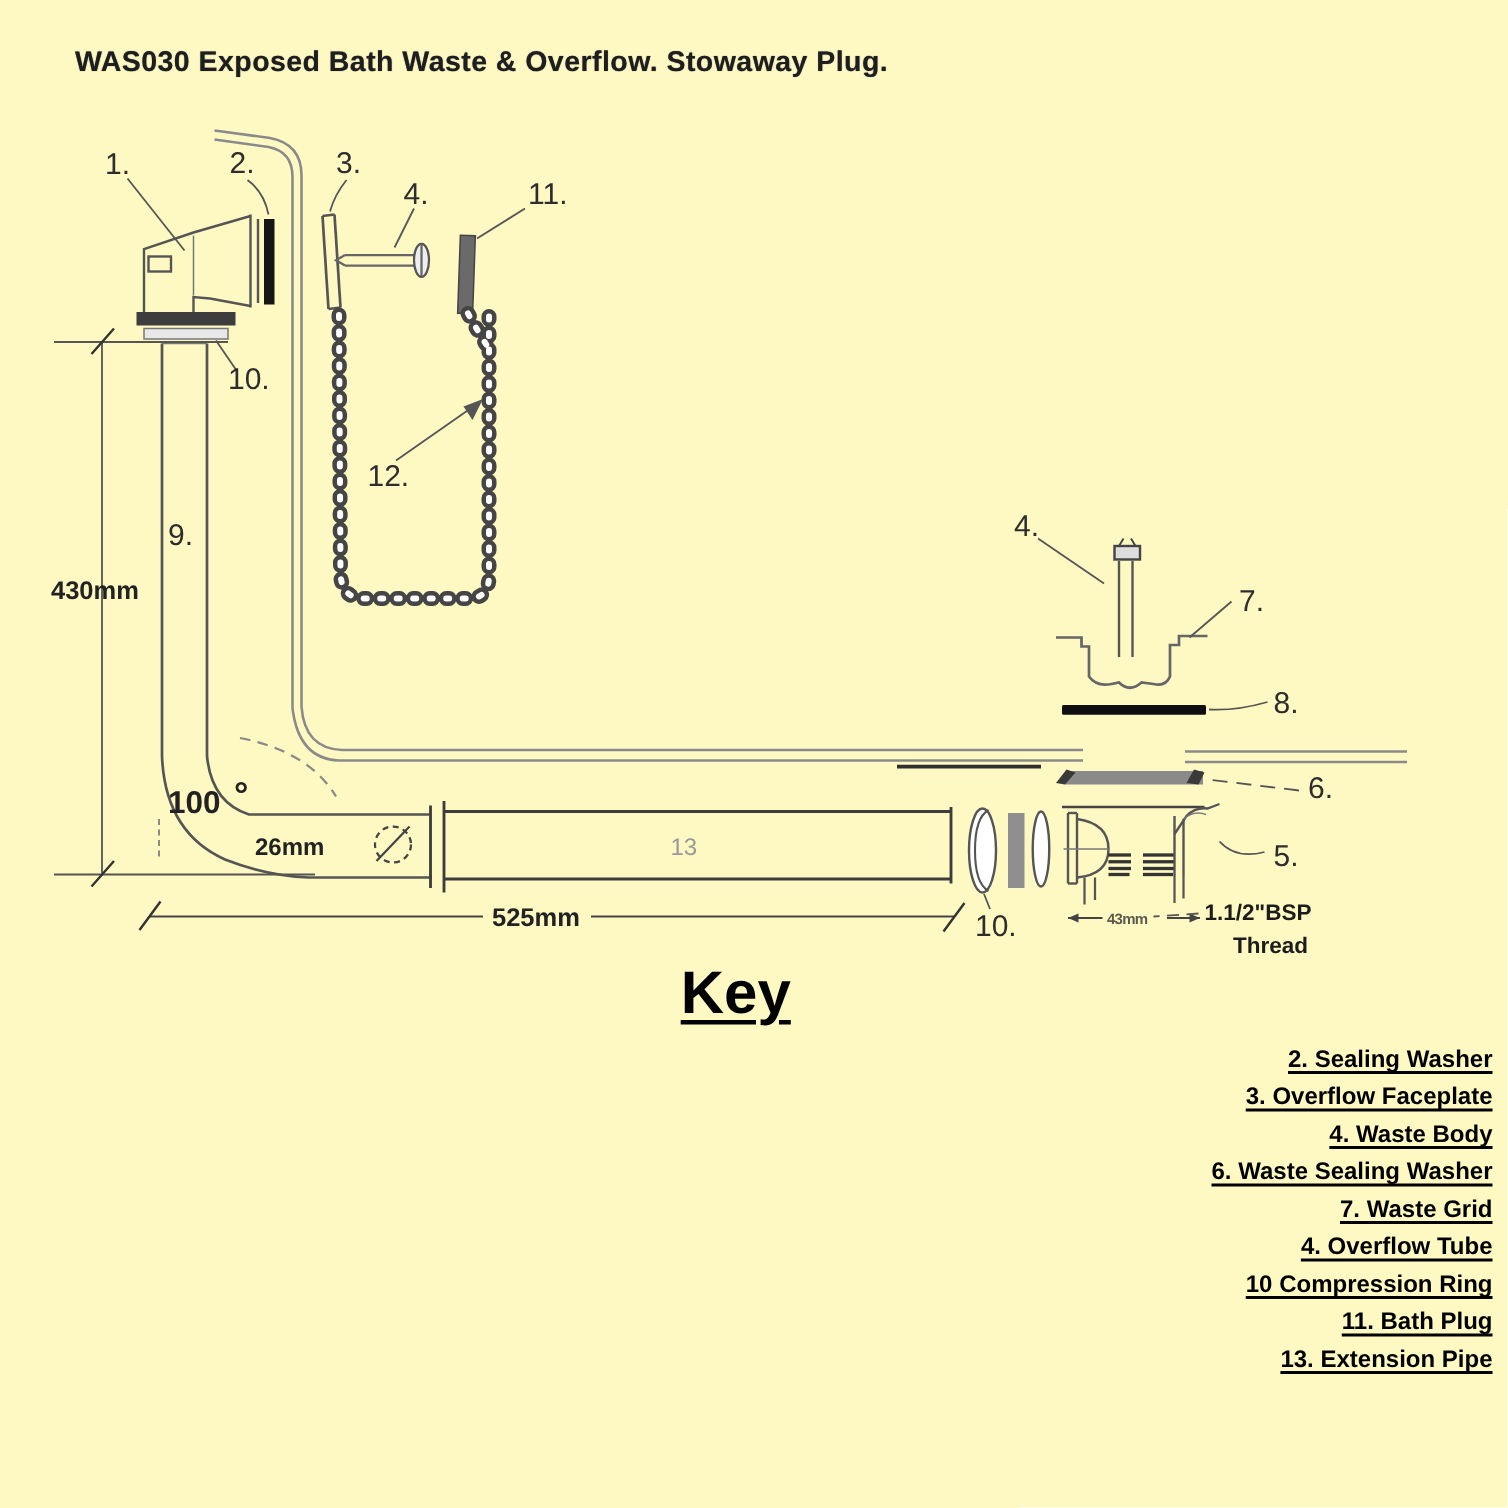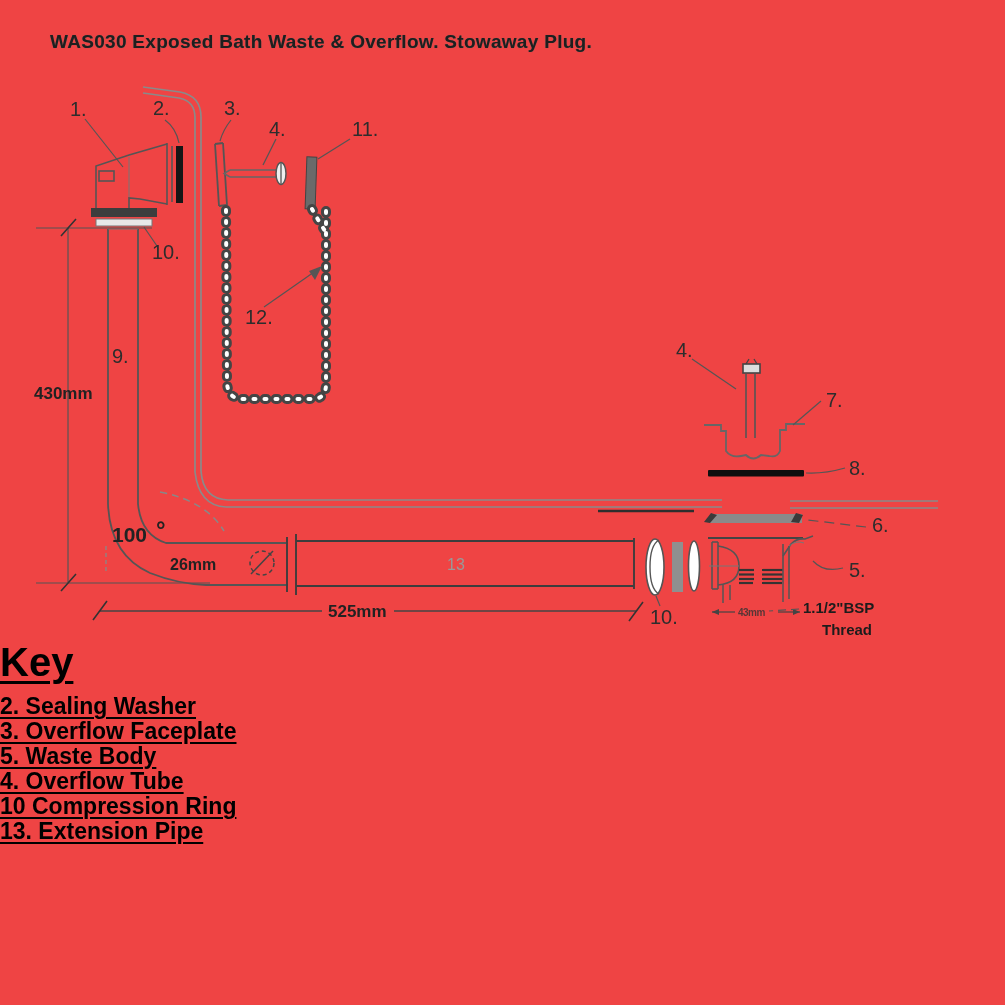--- a/index.html
+++ b/index.html
@@ -1,32 +1,32 @@
 <!DOCTYPE html>
 <html><head>
 <meta charset="utf-8">
 <style>
   html,body{margin:0;padding:0;background:#fff;}
-  .page{position:relative;width:1005px;height:1005px;background:#ef4444;overflow:hidden;
+  .page{position:relative;width:1005px;height:1005px;background:#fef9c3;overflow:hidden;
         font-family:"Liberation Sans",sans-serif;}
   .title{position:absolute;left:50px;top:31px;font-size:19px;font-weight:bold;
          color:#1e1e1e;letter-spacing:.3px;text-shadow:0 0 .7px #666;}
   .diagram-wrap{position:absolute;left:0;top:0;width:1005px;height:648px;}
   svg text{font-family:"Liberation Sans",sans-serif;}
   .callout{font-size:20px;fill:#2d2d2d;}
   .dim{font-size:17px;font-weight:bold;fill:#222;}
   .dim-small{font-size:16px;font-weight:bold;fill:#222;}
   .faint{fill:#999;font-size:16px;}
   .bsp{font-size:15px;font-weight:bold;fill:#1c1c1c;}
   .tiny-dim{font-size:10px;font-weight:bold;fill:#333;letter-spacing:-.5px;opacity:.8;}
-  .key-head{position:absolute;top:640px;left:0;right:24px;text-align:left;
+  .key-head{position:absolute;top:640px;left:0;right:24px;text-align:center;
             font-size:40px;font-weight:bold;color:#000;
             text-decoration:underline;text-decoration-thickness:3px;text-underline-offset:5px;}
-  .key-list{position:absolute;top:694px;left:0;right:10px;text-align:left;
-            font-size:23px;font-weight:bold;color:#000;line-height:25px;}
+  .key-list{position:absolute;top:694px;left:0;right:10px;text-align:right;
+            font-size:16px;font-weight:bold;color:#000;line-height:25px;}
   .key-list div{text-decoration:underline;text-decoration-thickness:2px;text-underline-offset:3px;}
 </style>
 </head>
 <body>
 
 <div class="page">
 
   <div class="title">WAS030 Exposed Bath Waste &amp; Overflow. Stowaway Plug.</div>
 
   <div class="diagram-wrap">
@@ -221,19 +221,22 @@
 
     <text class="bsp" x="803" y="613">1.1/2"BSP</text>
     <text class="bsp" x="822" y="635">Thread</text>
   </svg>
   </div>
 
   <div class="key-head">Key</div>
   <div class="key-list">
     <div>2. Sealing Washer</div>
     <div>3. Overflow Faceplate</div>
-    <div>5. Waste Body</div>
+    <div>4. Waste Body</div>
+    <div>6. Waste Sealing Washer</div>
+    <div>7. Waste Grid</div>
     <div>4. Overflow Tube</div>
     <div>10 Compression Ring</div>
+    <div>11. Bath Plug</div>
     <div>13. Extension Pipe</div>
   </div>
 
 </div>
 
 </body></html>

